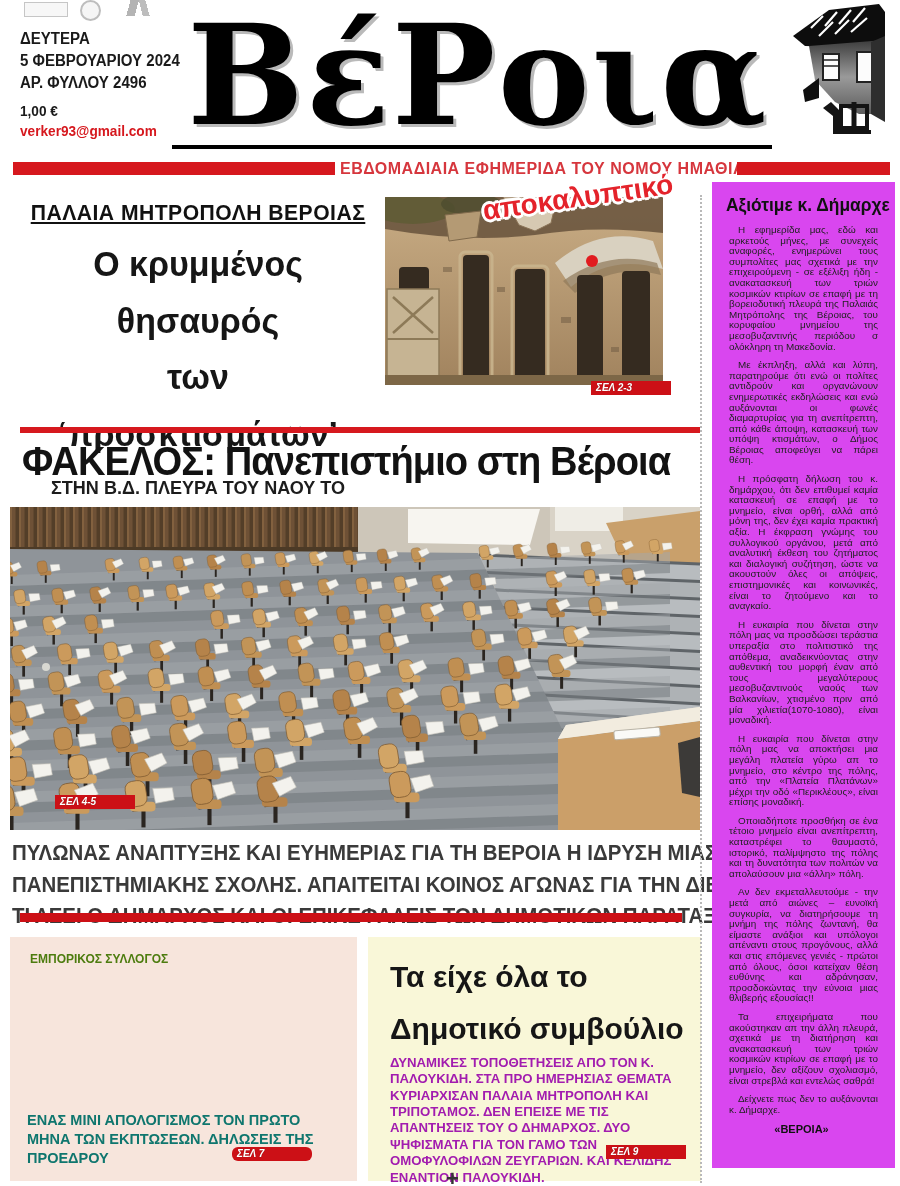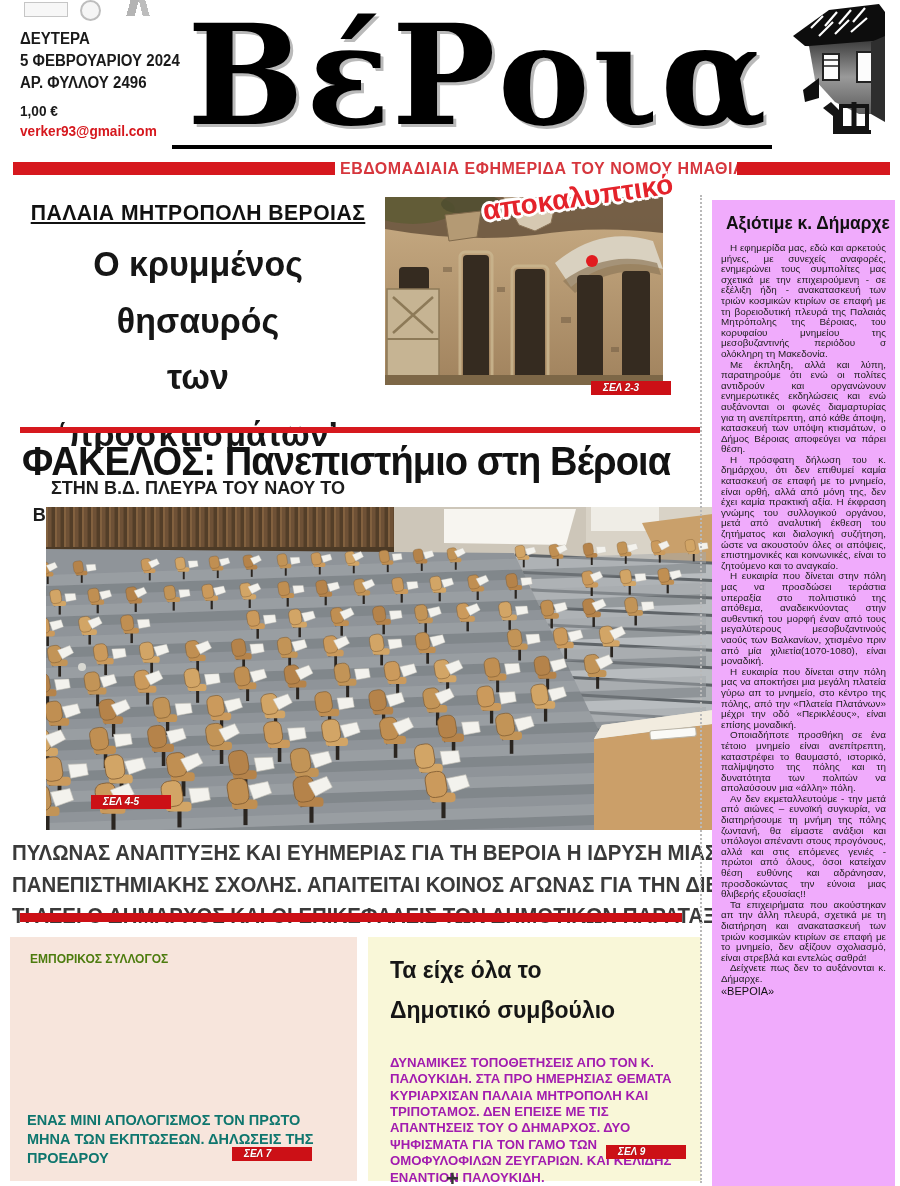--- a/index.html
+++ b/index.html
@@ -38,59 +38,59 @@
   .lead-deck{margin-top:12px;font-size:19px;font-weight:bold;line-height:1.42;color:#1c1c1c;
         transform:scaleX(.95);transform-origin:center top;}
 
   
   .ruins-wrap{left:385px;top:197px;width:278px;height:188px;}
   .reveal-badge{position:absolute;left:98px;top:-2px;font-size:28px;font-weight:bold;
         color:#e4232b;transform:rotate(-8deg);transform-origin:left center;white-space:nowrap;
         text-shadow:-2px -2px 0 #fff,2px -2px 0 #fff,-2px 2px 0 #fff,2px 2px 0 #fff,
                     0 -3px 0 #fff,0 3px 0 #fff,-3px 0 0 #fff,3px 0 0 #fff;}
   .page-tag{position:absolute;background:#cc1016;color:#fff;font-style:italic;font-weight:bold;
-        font-size:10px;line-height:14px;height:14px;padding:0 6px 0 12px;min-width:80px;
+        font-size:10px;line-height:14px;height:14px;padding:0 6px 0 5px;min-width:80px;
         box-sizing:border-box;text-shadow:0 0 1px #7a0a0a;}
   .ruins-tag{left:206px;top:184px;}
 
   
   .folder-rule{left:20px;top:427px;width:680px;height:6px;background:#d6181e;}
   .folder-title{left:22px;top:438px;width:690px;font-size:41px;font-weight:bold;color:#121212;
         letter-spacing:-1px;transform:scaleX(.93);transform-origin:left top;white-space:nowrap;}
-  .hall-wrap{left:10px;top:507px;width:690px;height:323px;background:#eab308;margin-left:36px;}
+  .hall-wrap{left:10px;top:507px;width:690px;height:323px;background:#eab308;}
   .hall-tag{left:45px;top:288px;}
   .folder-caption{left:12px;top:838px;width:688px;font-size:21.5px;font-weight:bold;color:#3a3a3a;
         line-height:1.47;transform:scaleX(.95);transform-origin:left top;white-space:nowrap;}
   .bottom-rule{left:20px;top:913px;width:662px;height:9px;background:#cc1016;}
 
   
   .pink-box{left:10px;top:937px;width:347px;height:244px;background:#f7e5dc;}
   .pink-kicker{position:absolute;left:20px;top:15px;font-size:12px;font-weight:bold;color:#4d7c0f;}
   .pink-title{position:absolute;left:17px;top:44px;width:310px;font-size:31px;font-weight:bold;
         line-height:1.24;color:#1f1f1f;}
   .pink-deck{position:absolute;left:17px;top:174px;width:300px;font-size:14.5px;font-weight:bold;
         line-height:1.3;color:#0f766e;}
-  .pink-tag{left:222px;top:210px;}
+  .pink-tag{left:222px;top:210px;border-radius:6px;}
   .yellow-box{left:368px;top:937px;width:333px;height:244px;background:#f9f7d8;}
-  .yellow-title{position:absolute;left:22px;top:14px;width:300px;font-size:23px;font-weight:bold;
+  .yellow-title{position:absolute;left:22px;top:14px;width:300px;font-size:30px;font-weight:bold;
         line-height:1.72;color:#161616;}
   .yellow-deck{position:absolute;left:22px;top:118px;width:290px;font-size:13.2px;font-weight:bold;
         line-height:1.24;color:#a21caf;}
   .yellow-tag{left:238px;top:208px;}
   .fold-mark{left:446px;top:1166px;font-size:22px;font-weight:bold;color:#333;}
 
   
   .col-divider{left:700px;top:195px;width:0;height:988px;border-left:2px dotted #b9b9b9;}
-  .letter-panel{left:712px;top:200px;width:183px;height:986px;background:#f0abfc;box-sizing:border-box;
+  .letter-panel{left:712px;top:182px;width:183px;height:986px;background:#d946ef;box-sizing:border-box;
         padding:12px 9px 12px 9px;}
   .letter-title{text-align:center;font-size:18.5px;font-weight:bold;color:#111;margin-bottom:9px;
         white-space:nowrap;transform:scaleX(.94);transform-origin:center top;}
   .letter-body{font-size:9.9px;line-height:10.6px;text-align:justify;color:#222;}
-  .letter-body p{margin:0;text-indent:9px;}
-  .letter-sign{text-align:left;font-weight:normal;font-size:11px;padding-right:4px;}
+  .letter-body p{margin:8px;text-indent:9px;}
+  .letter-sign{text-align:center;font-weight:bold;font-size:11px;padding-right:4px;}
 </style>
 </head>
 <body>
 
 <div class="page">
 
   <div class="abs mini-logos">
     <div class="mini-box"></div>
     <div class="mini-circ"></div>
     <div class="mini-scribble"></div>

